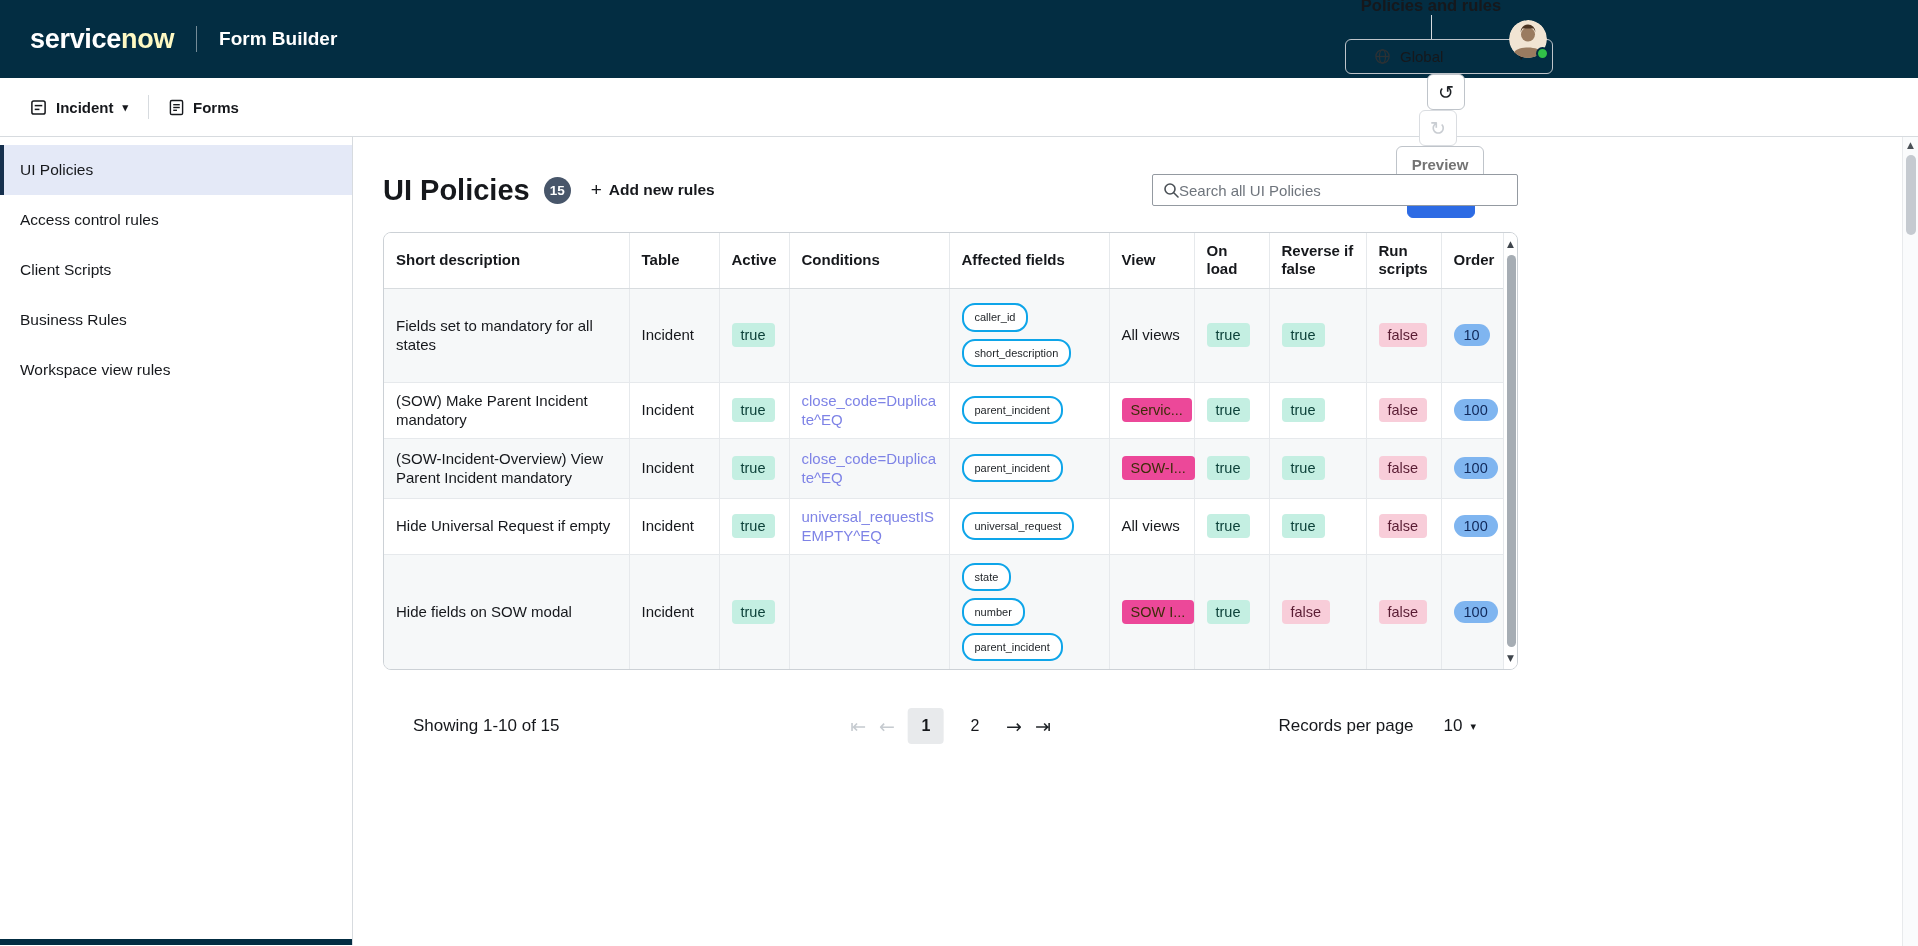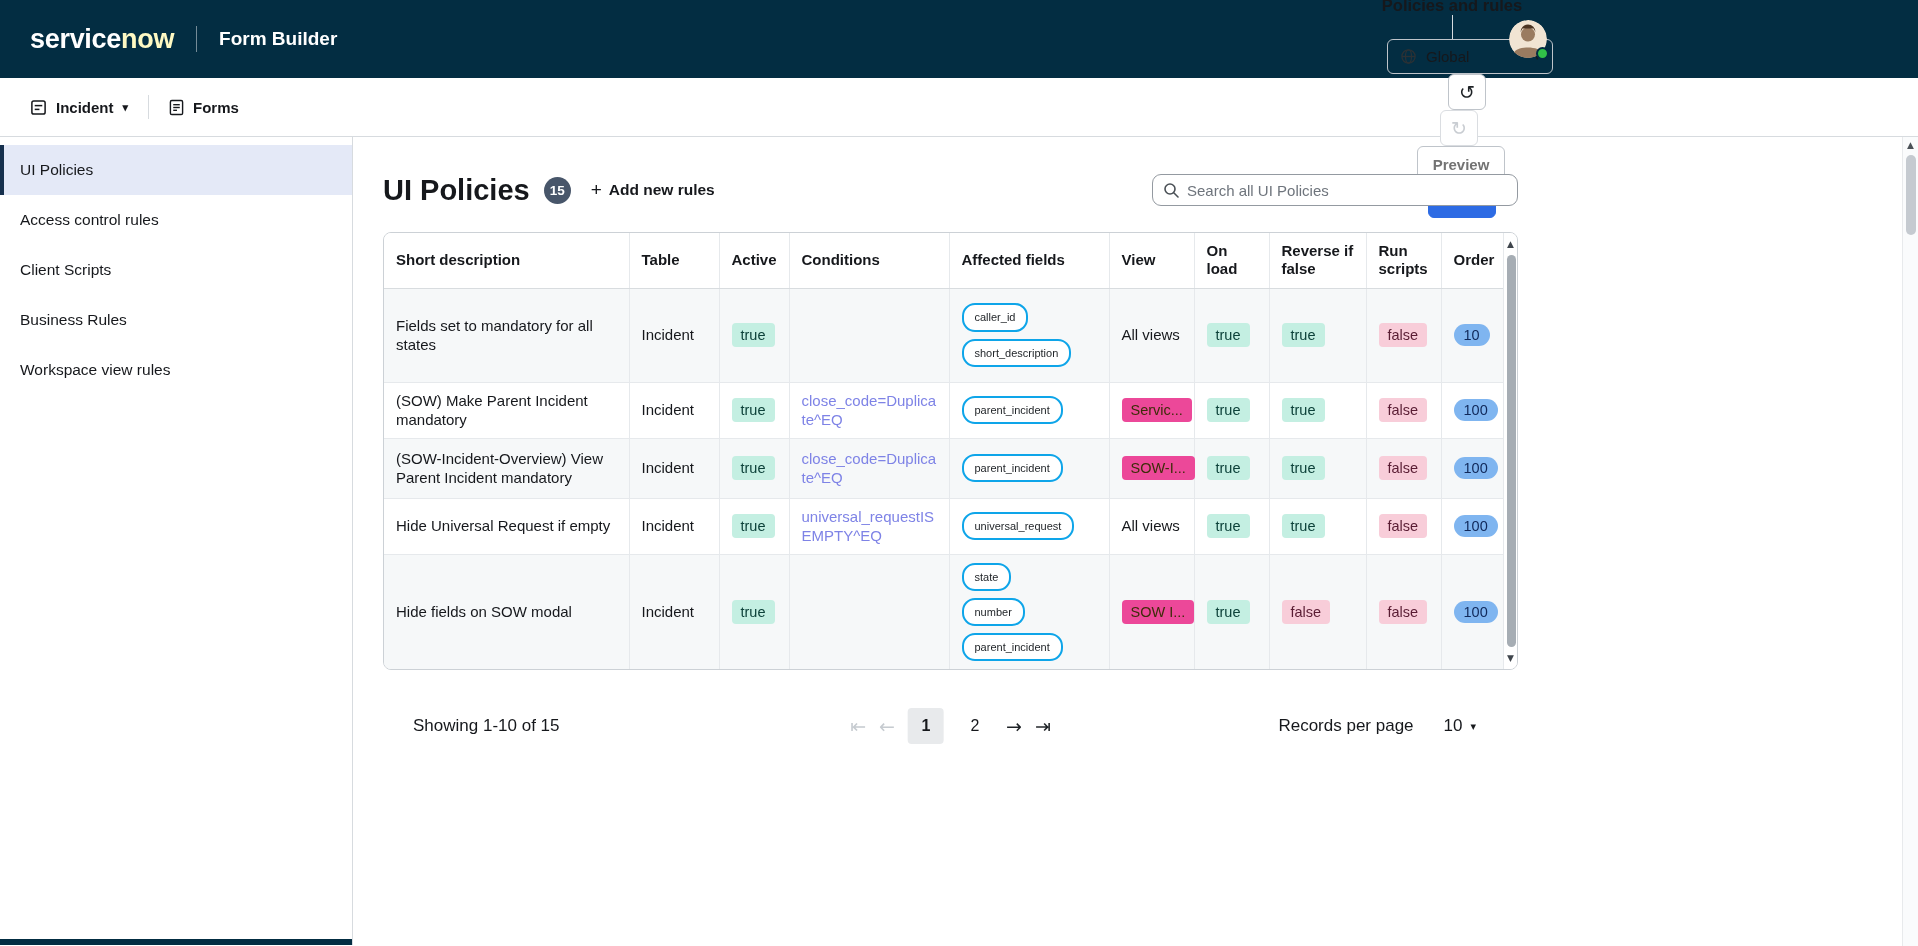--- a/index.html
+++ b/index.html
@@ -20,21 +20,21 @@
 
   
   .toolbar { height:59px; background:#fff; border-bottom:1px solid #d7dbdf;
     display:flex; align-items:center; padding:0 365px 0 30px; }
   .menu-item { display:flex; align-items:center; gap:9px; font-size:15px; font-weight:bold; cursor:pointer; }
   .v-divider { width:1px; height:24px; background:#d7dbdf; margin:0 20px; }
   .caret { font-size:11px; line-height:1; }
   .toolbar-right { margin-left:auto; display:flex; align-items:center;flex-direction:column; }
   .section-title { font-size:16.5px; font-weight:bold; }
   .scope-select { display:flex; align-items:center; gap:9px; border:1px solid #bfc4ca;
-    border-radius:6px; height:35px; width:166px; padding:0 12px; cursor:pointer; font-size:15px;margin-left:36px; }
+    border-radius:6px; height:35px; width:208px; padding:0 28px; cursor:pointer; font-size:15px;margin-left:36px; }
   .scope-select .caret { margin-left:auto; }
   .icon-btn { width:38px; height:36px; border:1px solid #bfc4ca; border-radius:6px; background:#fff;
     font-size:19px; display:flex; align-items:center; justify-content:center; cursor:pointer;
     color:#1d2125; font-family:"DejaVu Sans",sans-serif; }
   .icon-btn.disabled { color:#c9cdd2; border-color:#dadde1; cursor:default; }
   .undo-btn { margin-left:30px; }
   .redo-btn { margin-left:14px; }
   .btn { height:36px; border:1px solid #bfc4ca; border-radius:6px; background:#fff; font-size:15px;
     font-weight:bold; padding:0 15px; cursor:pointer; color:#737373; font-family:inherit; }
   .btn.preview { margin-left:18px; }
@@ -54,21 +54,21 @@
 
   .title-row { display:flex; align-items:center; height:44px; margin-bottom:20px; }
   .page-title { font-size:29px; font-weight:bold; }
   .count-badge { width:27px; height:27px; border-radius:50%; background:#48566a; color:#fff;
     font-size:13.5px; font-weight:bold; display:flex; align-items:center; justify-content:center;
     margin-left:14px; }
   .add-policy { display:flex; align-items:center; gap:7px; margin-left:20px; background:none;
     border:none; font-family:inherit; font-size:15.5px; font-weight:bold; cursor:pointer; color:#16181c; }
   .add-policy .plus { font-size:19px; font-weight:normal; }
   .search-box { margin-left:auto; width:366px; height:32px; border:1px solid #949aa1;
-    border-radius:9px; display:flex; align-items:center; padding:0 10px; gap:8px; background:#fff; }
+    border-radius:2px; display:flex; align-items:center; padding:0 10px; gap:0; background:#fff; }
   .search-box input { border:none; outline:none; flex:1; font-size:15px; font-family:inherit;
     color:#16181c; background:transparent; }
   .search-box input::placeholder { color:#6e747c; }
 
   
   .table-wrap { width:1135px; border:1px solid #ccd1d6; border-radius:8px; overflow:hidden;
     display:flex; background:#fff; }
   table { width:1119px; border-collapse:collapse; table-layout:fixed; }
   th { font-size:15px; font-weight:bold; text-align:left; padding:8px 12px; height:55px;
     vertical-align:middle; border-right:1px solid #e6e9ec; border-bottom:1px solid #d8dcdf;

